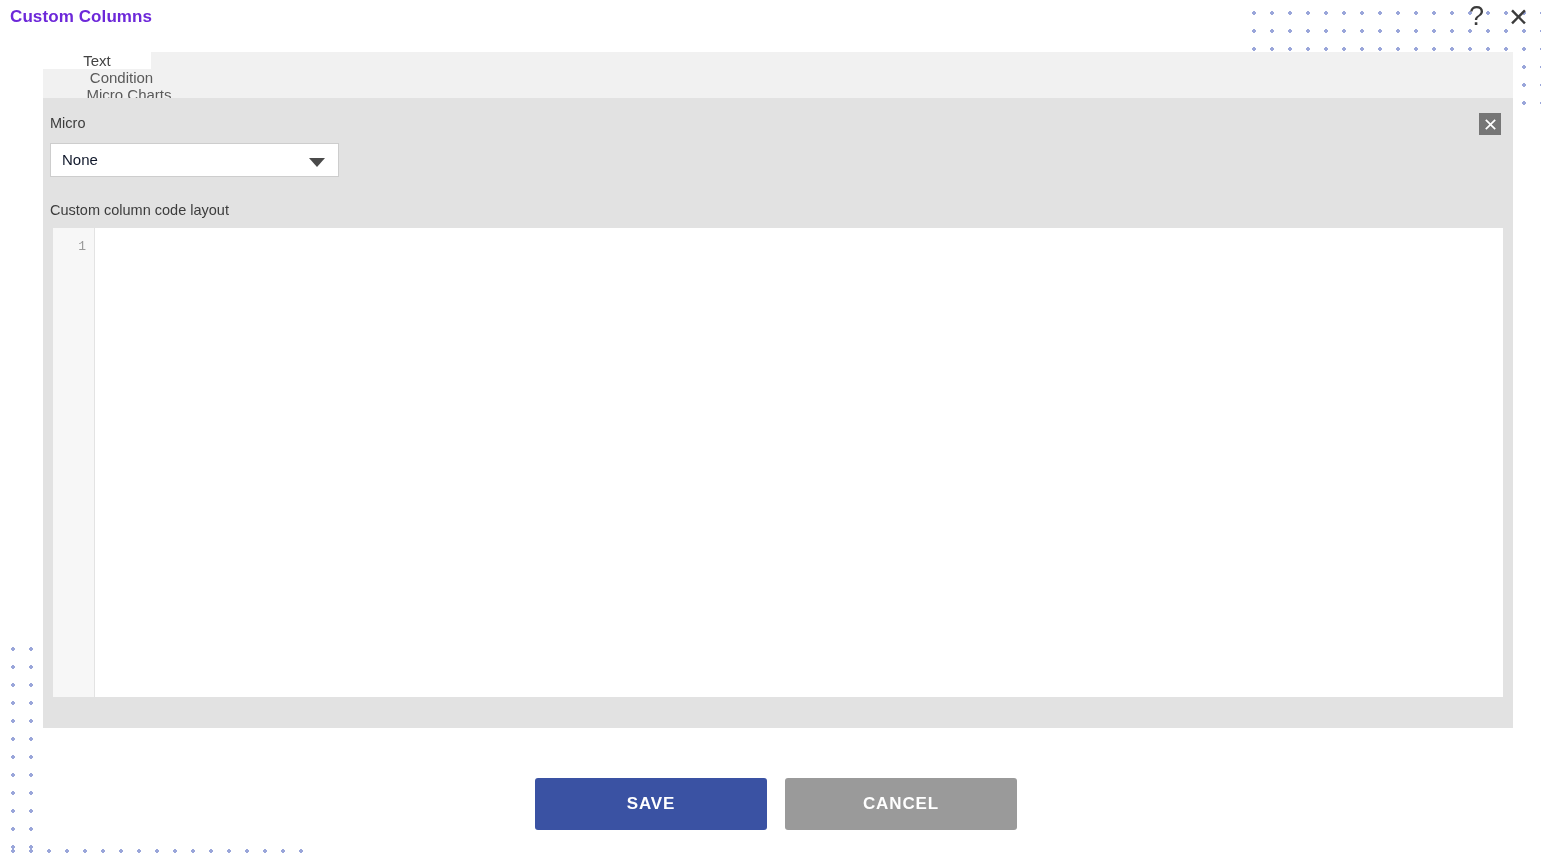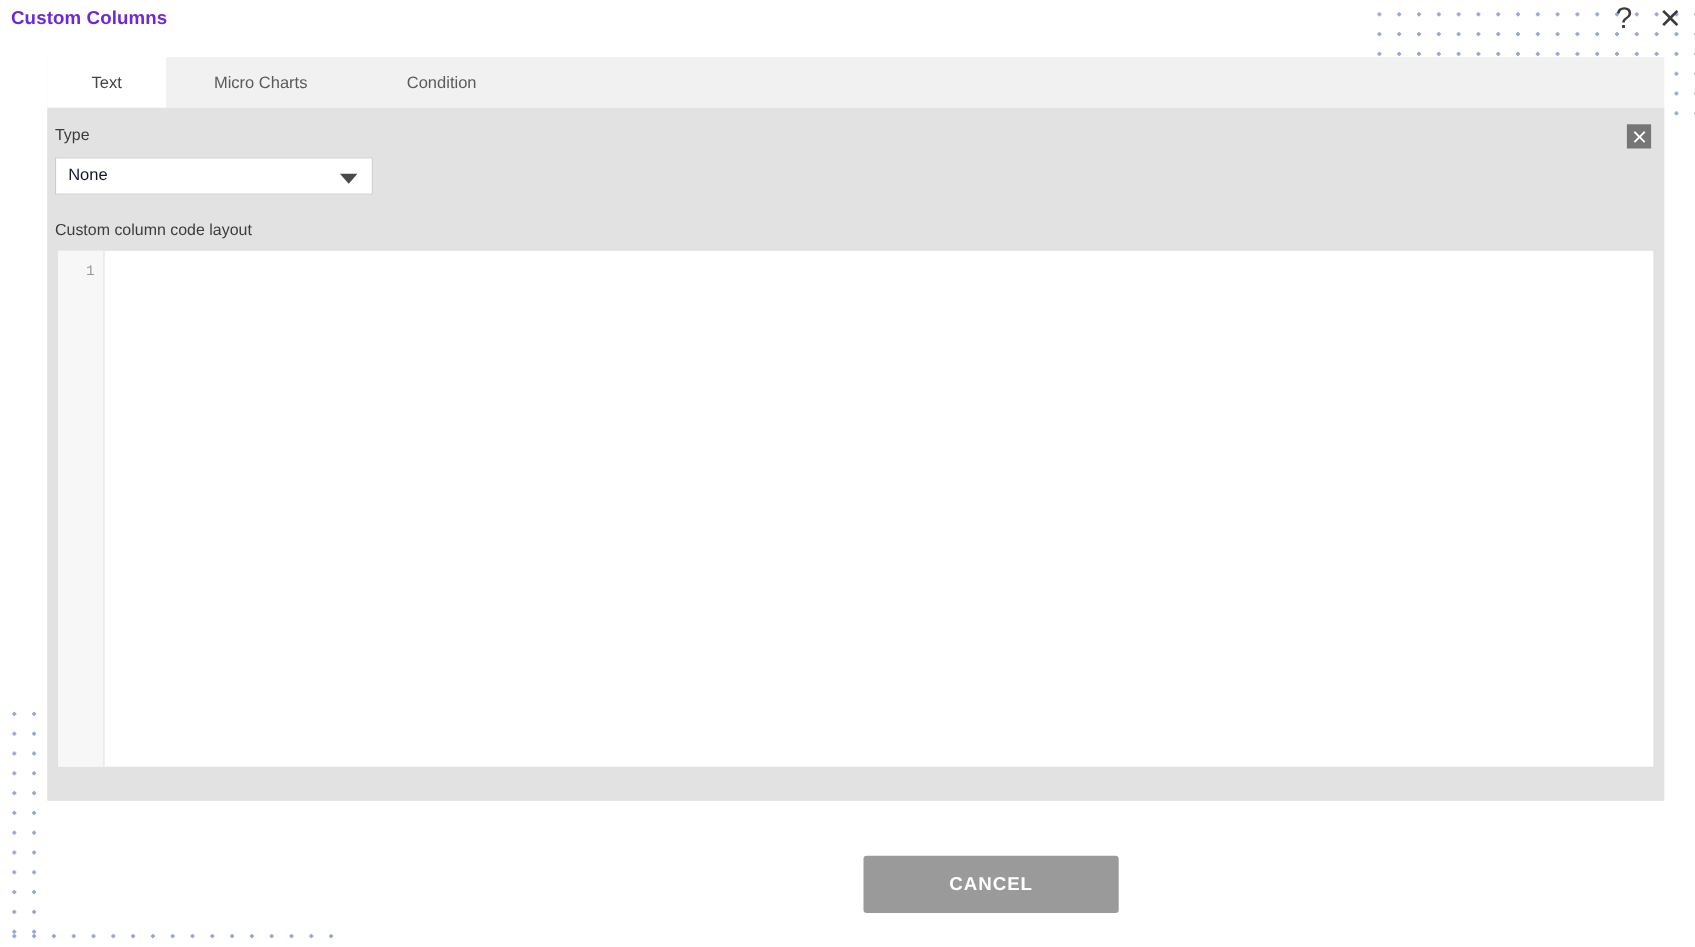--- a/index.html
+++ b/index.html
@@ -83,20 +83,21 @@
   .tabstrip {
     position: absolute;
     left: 43px;
     top: 52px;
     width: 1470px;
     height: 46px;
     background: #f1f1f1;
     z-index: 2;
     display: flex;
     align-items: stretch;
+    flex-direction: column;
   }
   .tab {
     display: flex;
     align-items: center;
     justify-content: center;
     font-size: 15px;
     color: #5a5a5a;
     cursor: pointer;
     padding: 0 10px;
     box-sizing: border-box;
@@ -248,31 +249,31 @@
 
 <div class="page-title">Custom Columns</div>
 
 <div class="win-icon help-icon">?</div>
 <div class="win-icon close-icon">✕</div>
 
 <div class="tabstrip">
   <div class="tab tab-text active">
     <span>Text</span>
   </div>
+  <div class="tab tab-cond">
+    <span>Condition</span>
+  </div>
   <div class="tab tab-micro">
     <span>Micro Charts</span>
   </div>
-  <div class="tab tab-cond">
-    <span>Condition</span>
-  </div>
 </div>
 
 <div class="panel">
 
-  <div class="field-label label-type">Type</div>
+  <div class="field-label label-type">Micro</div>
 
   <div class="select-box">
     <span class="select-value">None</span>
     <span class="select-arrow"></span>
   </div>
 
   <div class="remove-btn">
     <svg width="13" height="13" viewBox="0 0 13 13" aria-hidden="true">
       <path d="M2.4 1.2 L6.5 5.3 L10.6 1.2 L11.8 2.4 L7.7 6.5 L11.8 10.6 L10.6 11.8 L6.5 7.7 L2.4 11.8 L1.2 10.6 L5.3 6.5 L1.2 2.4 Z" fill="#ffffff"></path>
     </svg>
@@ -283,14 +284,15 @@
   <div class="editor">
     <div class="gutter">
       <div class="gutter-line">1</div>
     </div>
     <div class="code-area" contenteditable="true" spellcheck="false" style=""></div>
   </div>
 
 </div>
 
 <div class="footer">
+  <button class="btn btn-save">SAVE</button>
   <button class="btn btn-cancel">CANCEL</button>
 </div>
 
 </body></html>

